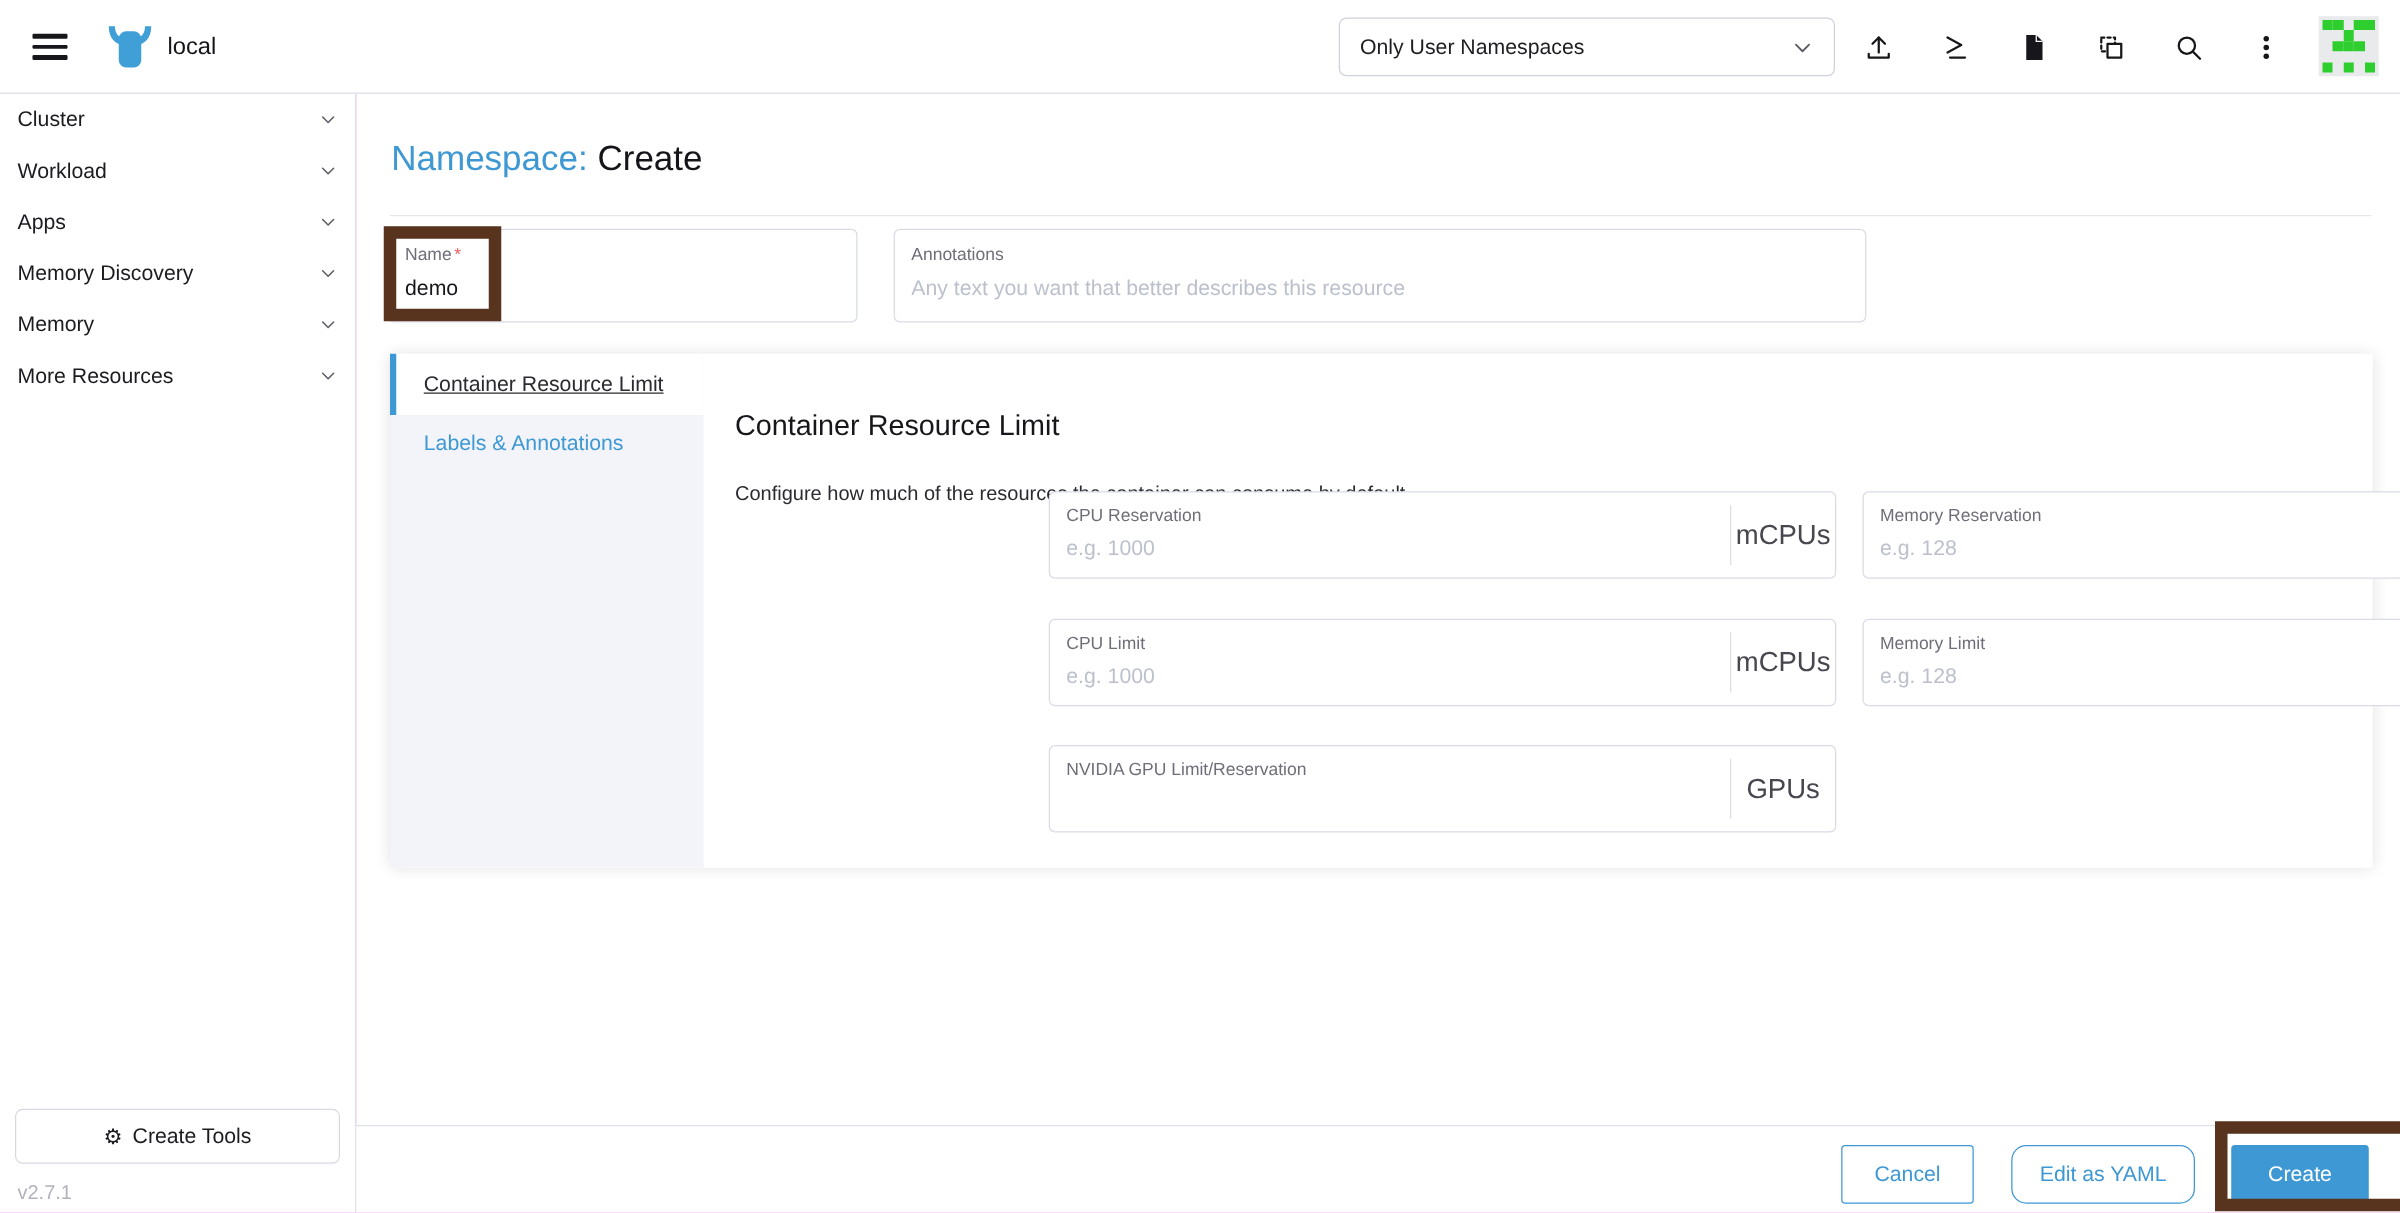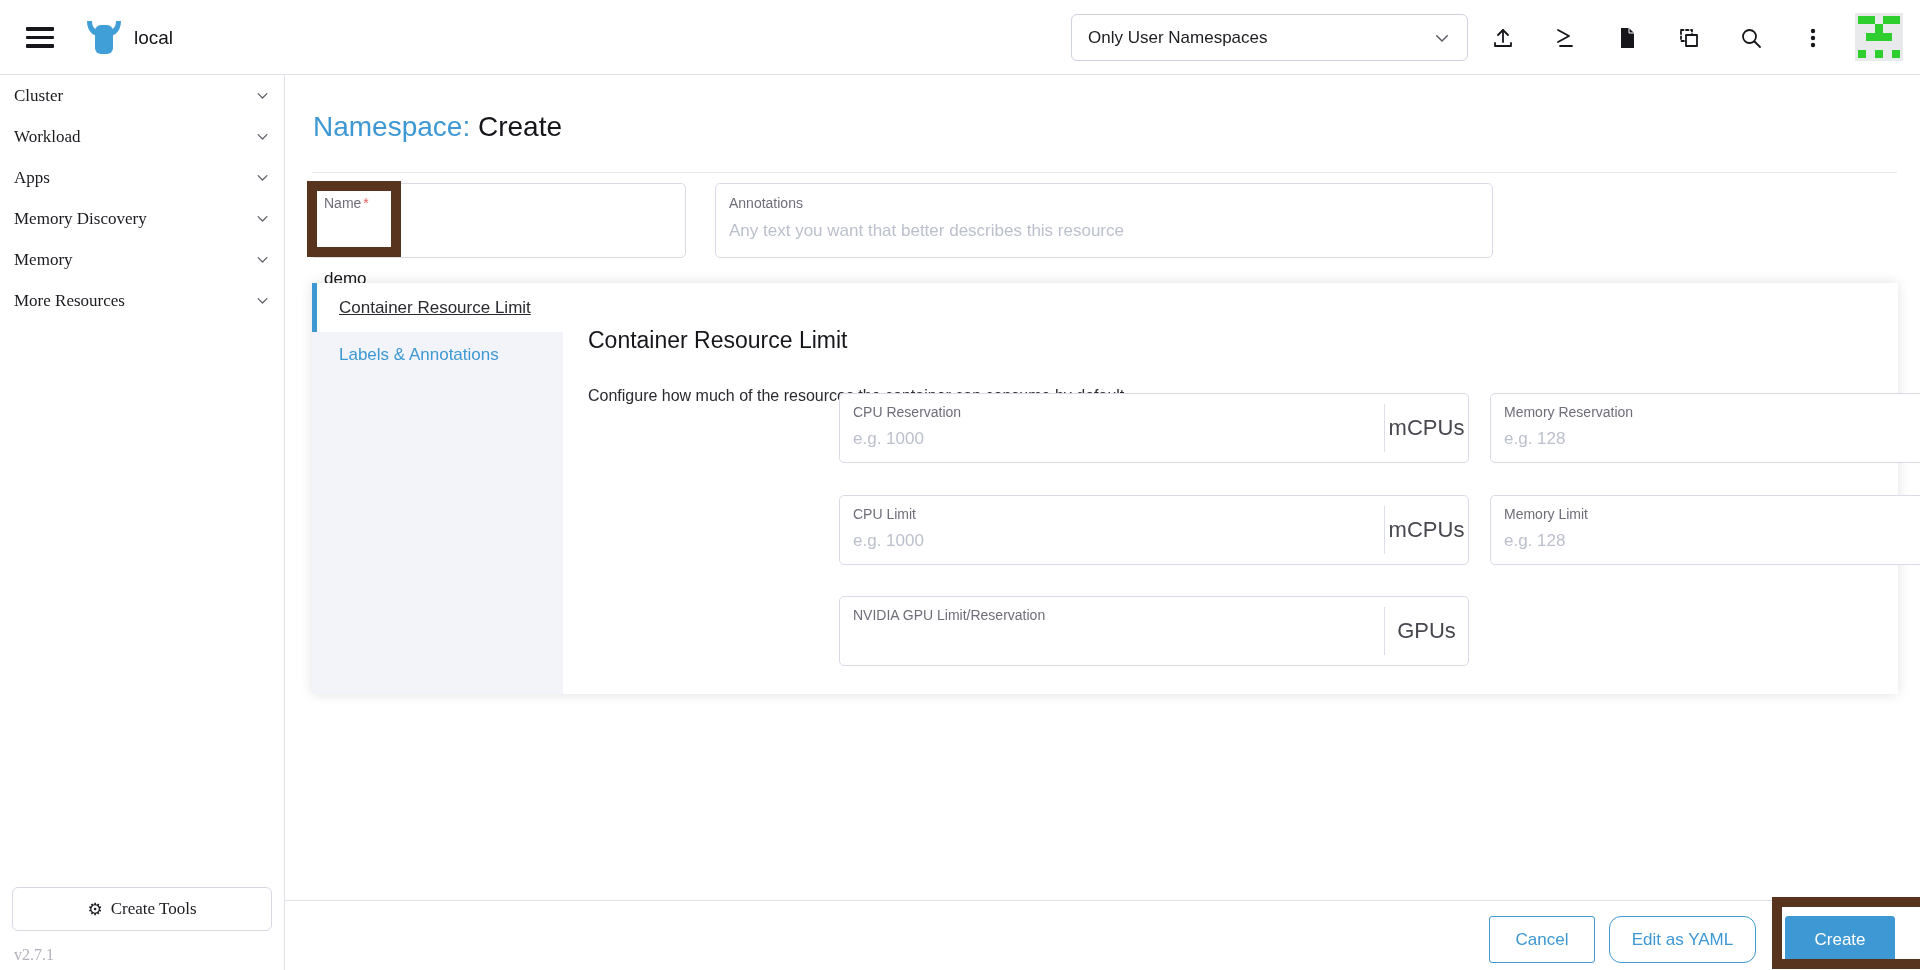--- a/index.html
+++ b/index.html
@@ -23,21 +23,21 @@
   .hdr-icons { position:absolute; left:1490px; top:0; height:75px;
     display:flex; align-items:center; gap:36px; }
   .hicon { width:26px; height:26px; display:flex; align-items:center; justify-content:center; cursor:pointer; }
   .avatar { position:absolute; left:1855px; top:13px; width:48px; height:48px;
     background:#e9eaec; display:grid; grid-template-columns:repeat(5,1fr);
     grid-template-rows:repeat(5,1fr); padding:3px; cursor:pointer; }
   .avatar i { display:block; }
 
   
   .sidebar { position:absolute; left:0; top:75px; width:285px; height:895px;
-    background:#fff; border-right:1px solid #e0e2e9; z-index:2;font-family:Liberation Serif, serif; }
+    background:#fff; border-right:1px solid #e0e2e9; z-index:2; }
   .nav-item { height:41px; display:flex; align-items:center; justify-content:space-between;
     padding:0 14px 0 14px; font-size:17px; color:#1b1b20; cursor:pointer; }
   .cluster-tools { position:absolute; left:12px; right:12px; bottom:39px; height:44px;
     border:1px solid #d6d9e2; border-radius:6px; background:#fff;
     display:flex; align-items:center; justify-content:center; gap:8px;
     font-size:17px; color:#1b1b20; cursor:pointer; }
   .version { position:absolute; left:14px; bottom:6px; font-size:16px; color:#b2b2bd; }
 
   
   .main { position:absolute; left:285px; top:75px; width:1635px; height:895px; background:#fff; }
@@ -51,21 +51,21 @@
   .field .req { color:#f35c5c; margin-left:2px; }
   .field input { position:absolute; left:13px; top:34px; right:100px; height:26px;
     border:none; outline:none; font-size:17px; color:#16161b; background:transparent;
     font-family:"Liberation Sans", sans-serif; }
   .field input::placeholder { color:#bcc0cc; opacity:1; }
   .unitbox { position:absolute; right:0; top:10px; bottom:10px; width:84px;
     border-left:1px solid #dcdfe8; display:flex; align-items:center; justify-content:center;
     font-size:22px; color:#47474f; }
 
   .name-field { position:absolute; left:25px; top:108px; width:376px; height:75px; }
-  .name-field input { right:13px;margin-top:48px; }
+  .name-field input { right:13px; }
   .desc-field { position:absolute; left:430px; top:108px; width:778px; height:75px; }
   .desc-field input { right:13px; }
 
   
   .panel { position:absolute; left:27px; top:208px; width:1586px; height:411px;
     background:#fff; box-shadow:0 0 12px rgba(0,0,0,0.12); }
   .tabcol { position:absolute; left:0; top:0; width:251px; height:411px; background:#f3f4f9; }
   .tab { display:flex; align-items:center; font-size:17px; cursor:pointer; }
   .tab.active { height:49px; background:#fff; border-left:5px solid #3d98d3; padding-left:22px; }
   .tab.active .tlabel { color:#2a2a30; text-decoration:underline; }
@@ -84,21 +84,21 @@
   .rf5 { left:276px; top:313px; }
 
   
   .footer { position:absolute; left:285px; top:900px; width:1635px; height:70px;
     background:#fff; border-top:1px solid #dfe1e8; z-index:2; }
   .btn { position:absolute; top:15px; height:47px; border-radius:3px; font-size:17px;
     display:flex; align-items:center; justify-content:center; cursor:pointer;
     font-family:"Liberation Sans", sans-serif; }
   .btn.outline { background:#fff; border:1px solid #3d98d3; color:#3d98d3; }
   .btn.solid { background:#3d98d3; border:1px solid #3d98d3; color:#fff; }
-  .btn-cancel { left:1188px; width:106px;margin-left:16px; }
+  .btn-cancel { left:1188px; width:106px; }
   .btn-yaml { left:1324px; width:147px;border-radius:12px; }
   .btn-create { left:1500px; width:110px; }
 
   
   .annot { position:absolute; border:10px solid #58331d; background:transparent;
     pointer-events:none; z-index:6; }
   .annot-name { left:307px; top:181px; width:94px; height:76px; }
   .annot-create { left:1772px; top:897px; width:160px; height:72px; }
 
   svg.icon { stroke:#17171b; fill:none; stroke-width:1.8; stroke-linecap:round; stroke-linejoin:round; }

